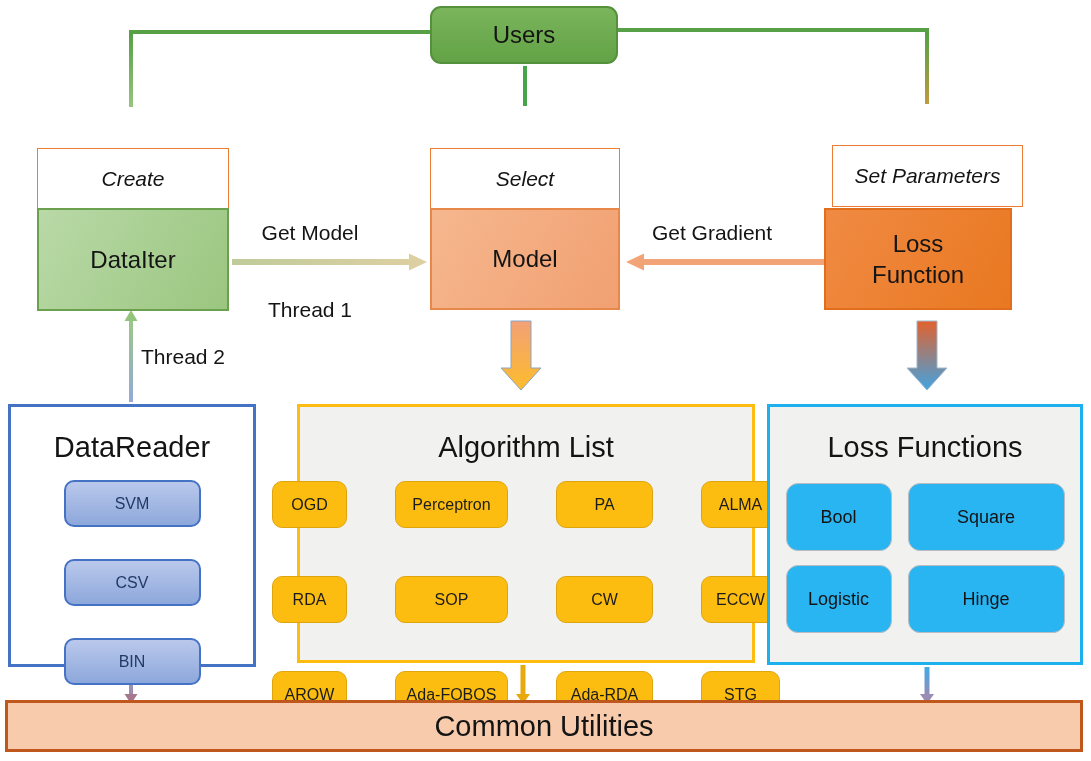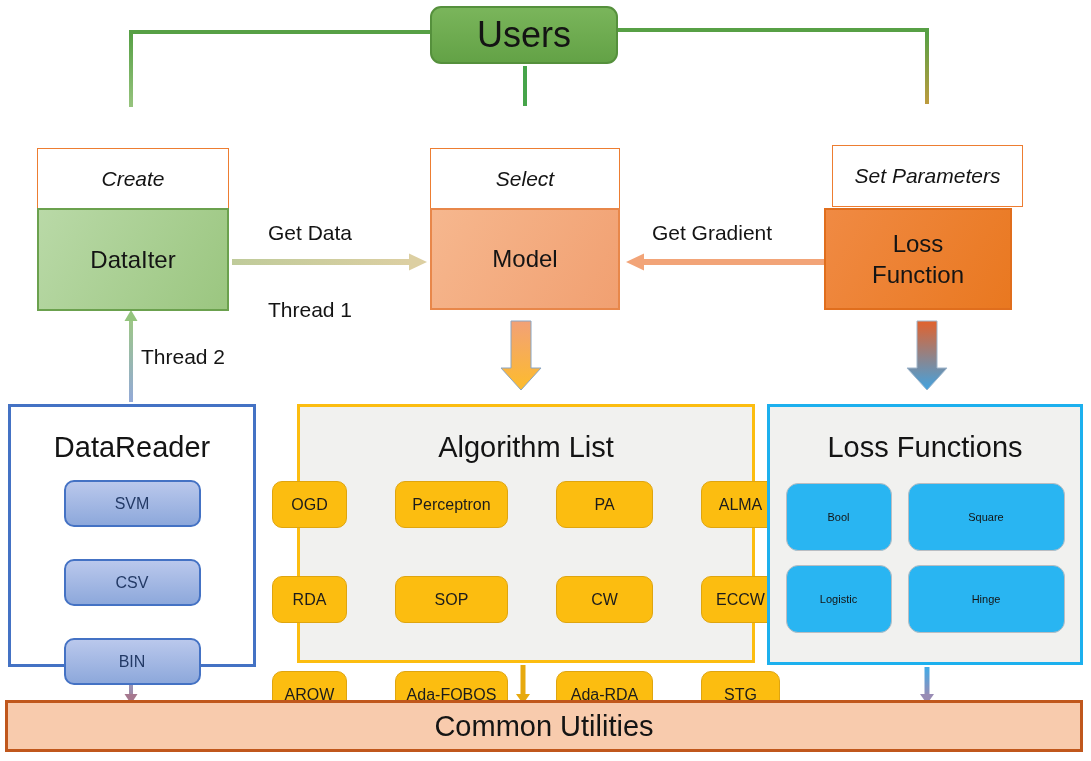--- a/index.html
+++ b/index.html
@@ -5,21 +5,21 @@
   html,body{margin:0;padding:0;background:#ffffff;}
   #canvas{
     position:relative;width:1091px;height:761px;overflow:hidden;background:#ffffff;
     font-family:"Liberation Sans",sans-serif;color:#141414;
   }
   .abs{position:absolute;}
   .box{display:flex;align-items:center;justify-content:center;box-sizing:border-box;}
 
   #users{left:430px;top:6px;width:188px;height:58px;
     background:linear-gradient(#7ab55b,#63a246);
-    border:2px solid #55903c;border-radius:11px;font-size:36px;}
+    border:2px solid #55903c;border-radius:11px;font-size:24px;}
 
   .action{background:#ffffff;border:1.5px solid var(--orange,#ed7d31);font-style:italic;font-size:21px;margin-top:41px;}
   #create{left:37px;top:107px;width:192px;height:61px;}
   #select{left:430px;top:107px;width:190px;height:61px;}
   #setparams{left:832px;top:104px;width:191px;height:62px;}
 
   .comp{font-size:24px;}
   #dataiter{left:37px;top:208px;width:192px;height:103px;
     background:linear-gradient(120deg,#b9d9a7,#9bc680);border:2px solid #6ba14e;}
   #model{left:430px;top:208px;width:190px;height:102px;
@@ -46,21 +46,21 @@
     display:flex;align-items:center;justify-content:center;box-sizing:border-box;}
 
   #algo-grid{display:grid;grid-template-columns:75px 113px 97px 79px;grid-auto-rows:47px;
     column-gap:11px;row-gap:9px;justify-content:center;margin-top:17px;gap:48px;}
   .algo-btn{border-radius:10px;border:1px solid #dfa50f;background:var(--gold,#fcbd10);
     font-size:16px;color:#1c1c1c;display:flex;align-items:center;justify-content:center;box-sizing:border-box;}
 
   #lossfns-grid{display:grid;grid-template-columns:106px 157px;grid-auto-rows:68px;
     column-gap:16px;row-gap:14px;justify-content:center;margin-top:19px;}
   .lossfn-btn{border-radius:12px;border:1px solid #b9bdc2;background:var(--cyan-fill,#29b5f2);
-    font-size:11px;display:flex;align-items:center;justify-content:center;box-sizing:border-box;}
+    font-size:18px;display:flex;align-items:center;justify-content:center;box-sizing:border-box;}
 
   #common-bar{left:5px;top:700px;width:1078px;height:52px;background:var(--peach,#f8cbad);
     border:3px solid var(--peach-border,#c0571c);font-size:29px;align-items:center;}
 
   svg#connectors{left:0;top:0;pointer-events:none;}
 </style>
 </head>
 <body>
 
 <div id="canvas">
@@ -153,21 +153,21 @@
     <span>DataIter</span>
   </div>
   <div id="model" class="abs box comp">
     <span>Model</span>
   </div>
   <div id="lossfn" class="abs box comp">
     <span style="white-space:pre-line">Loss
 Function</span>
   </div>
 
-  <div id="lbl-getdata" class="abs edge-label">Get Data</div>
+  <div id="lbl-getdata" class="abs edge-label">Get Model</div>
   <div id="lbl-thread1" class="abs edge-label">Thread 1</div>
   <div id="lbl-thread2" class="abs edge-label">Thread 2</div>
   <div id="lbl-getgradient" class="abs edge-label">Get Gradient</div>
 
   <div id="panel-reader" class="abs panel">
     <div class="panel-title">DataReader</div>
     <div id="reader-buttons">
       <div class="reader-btn">SVM</div>
       <div class="reader-btn">CSV</div>
       <div class="reader-btn">BIN</div>

